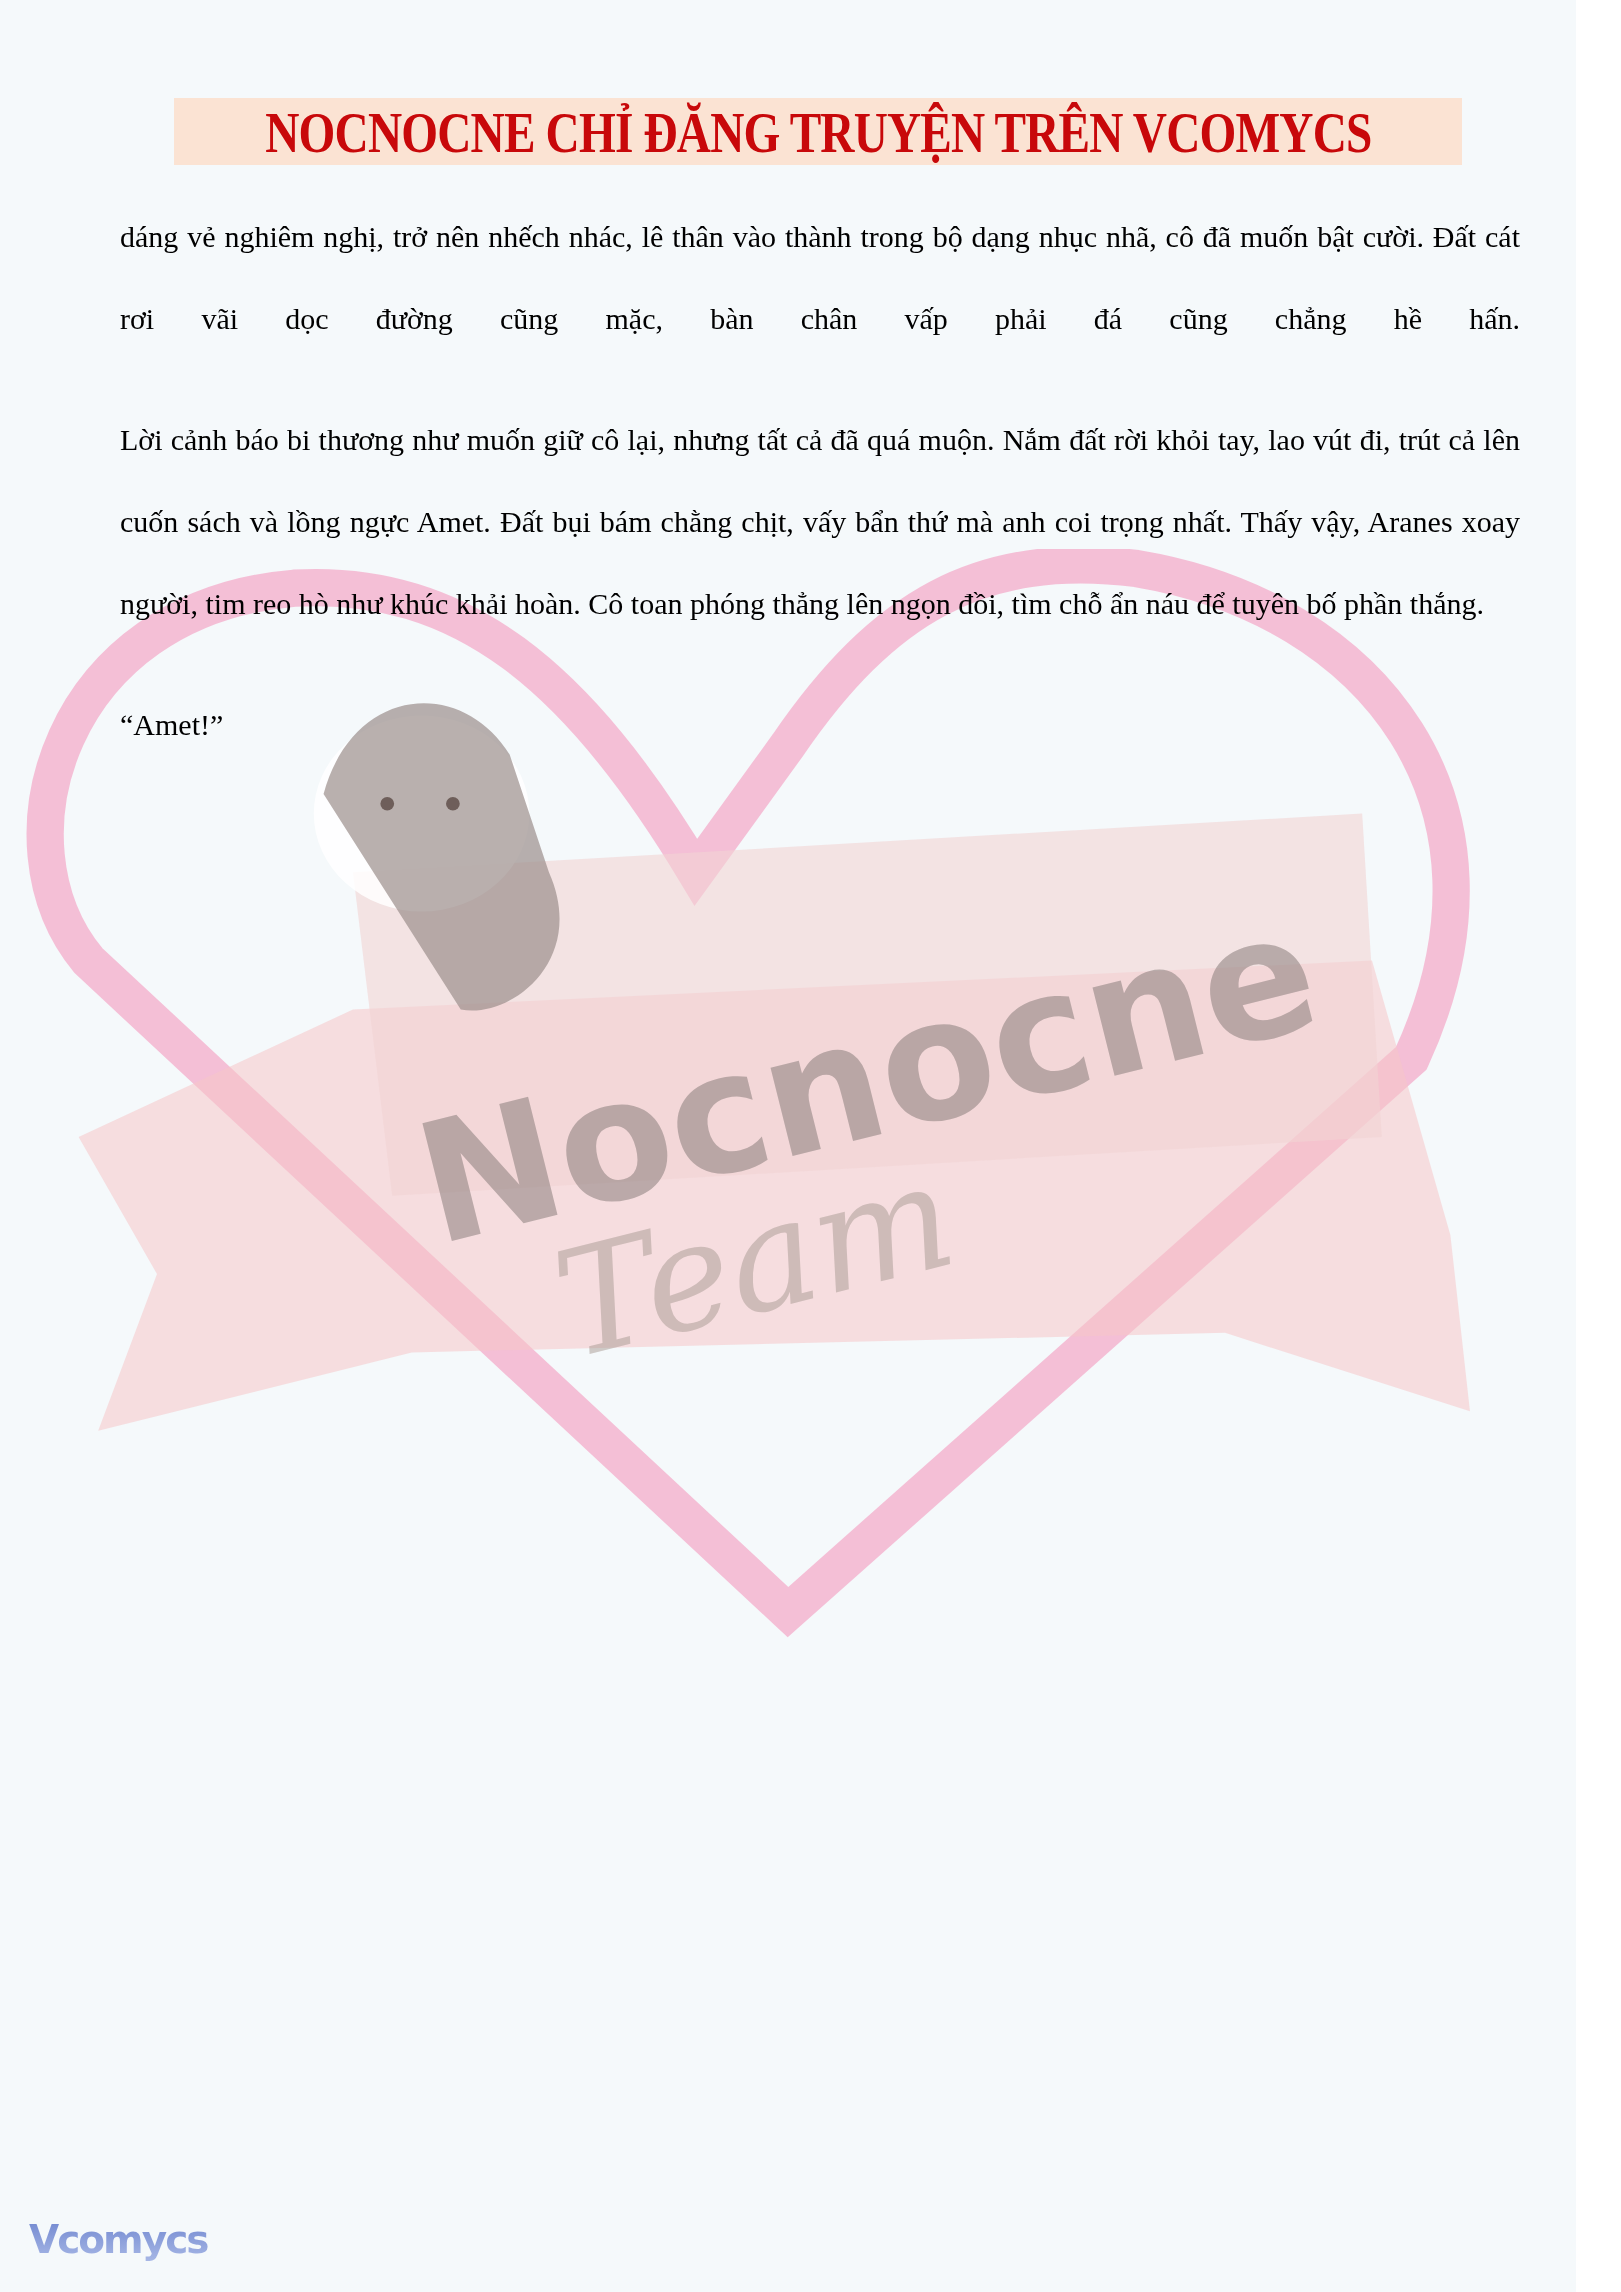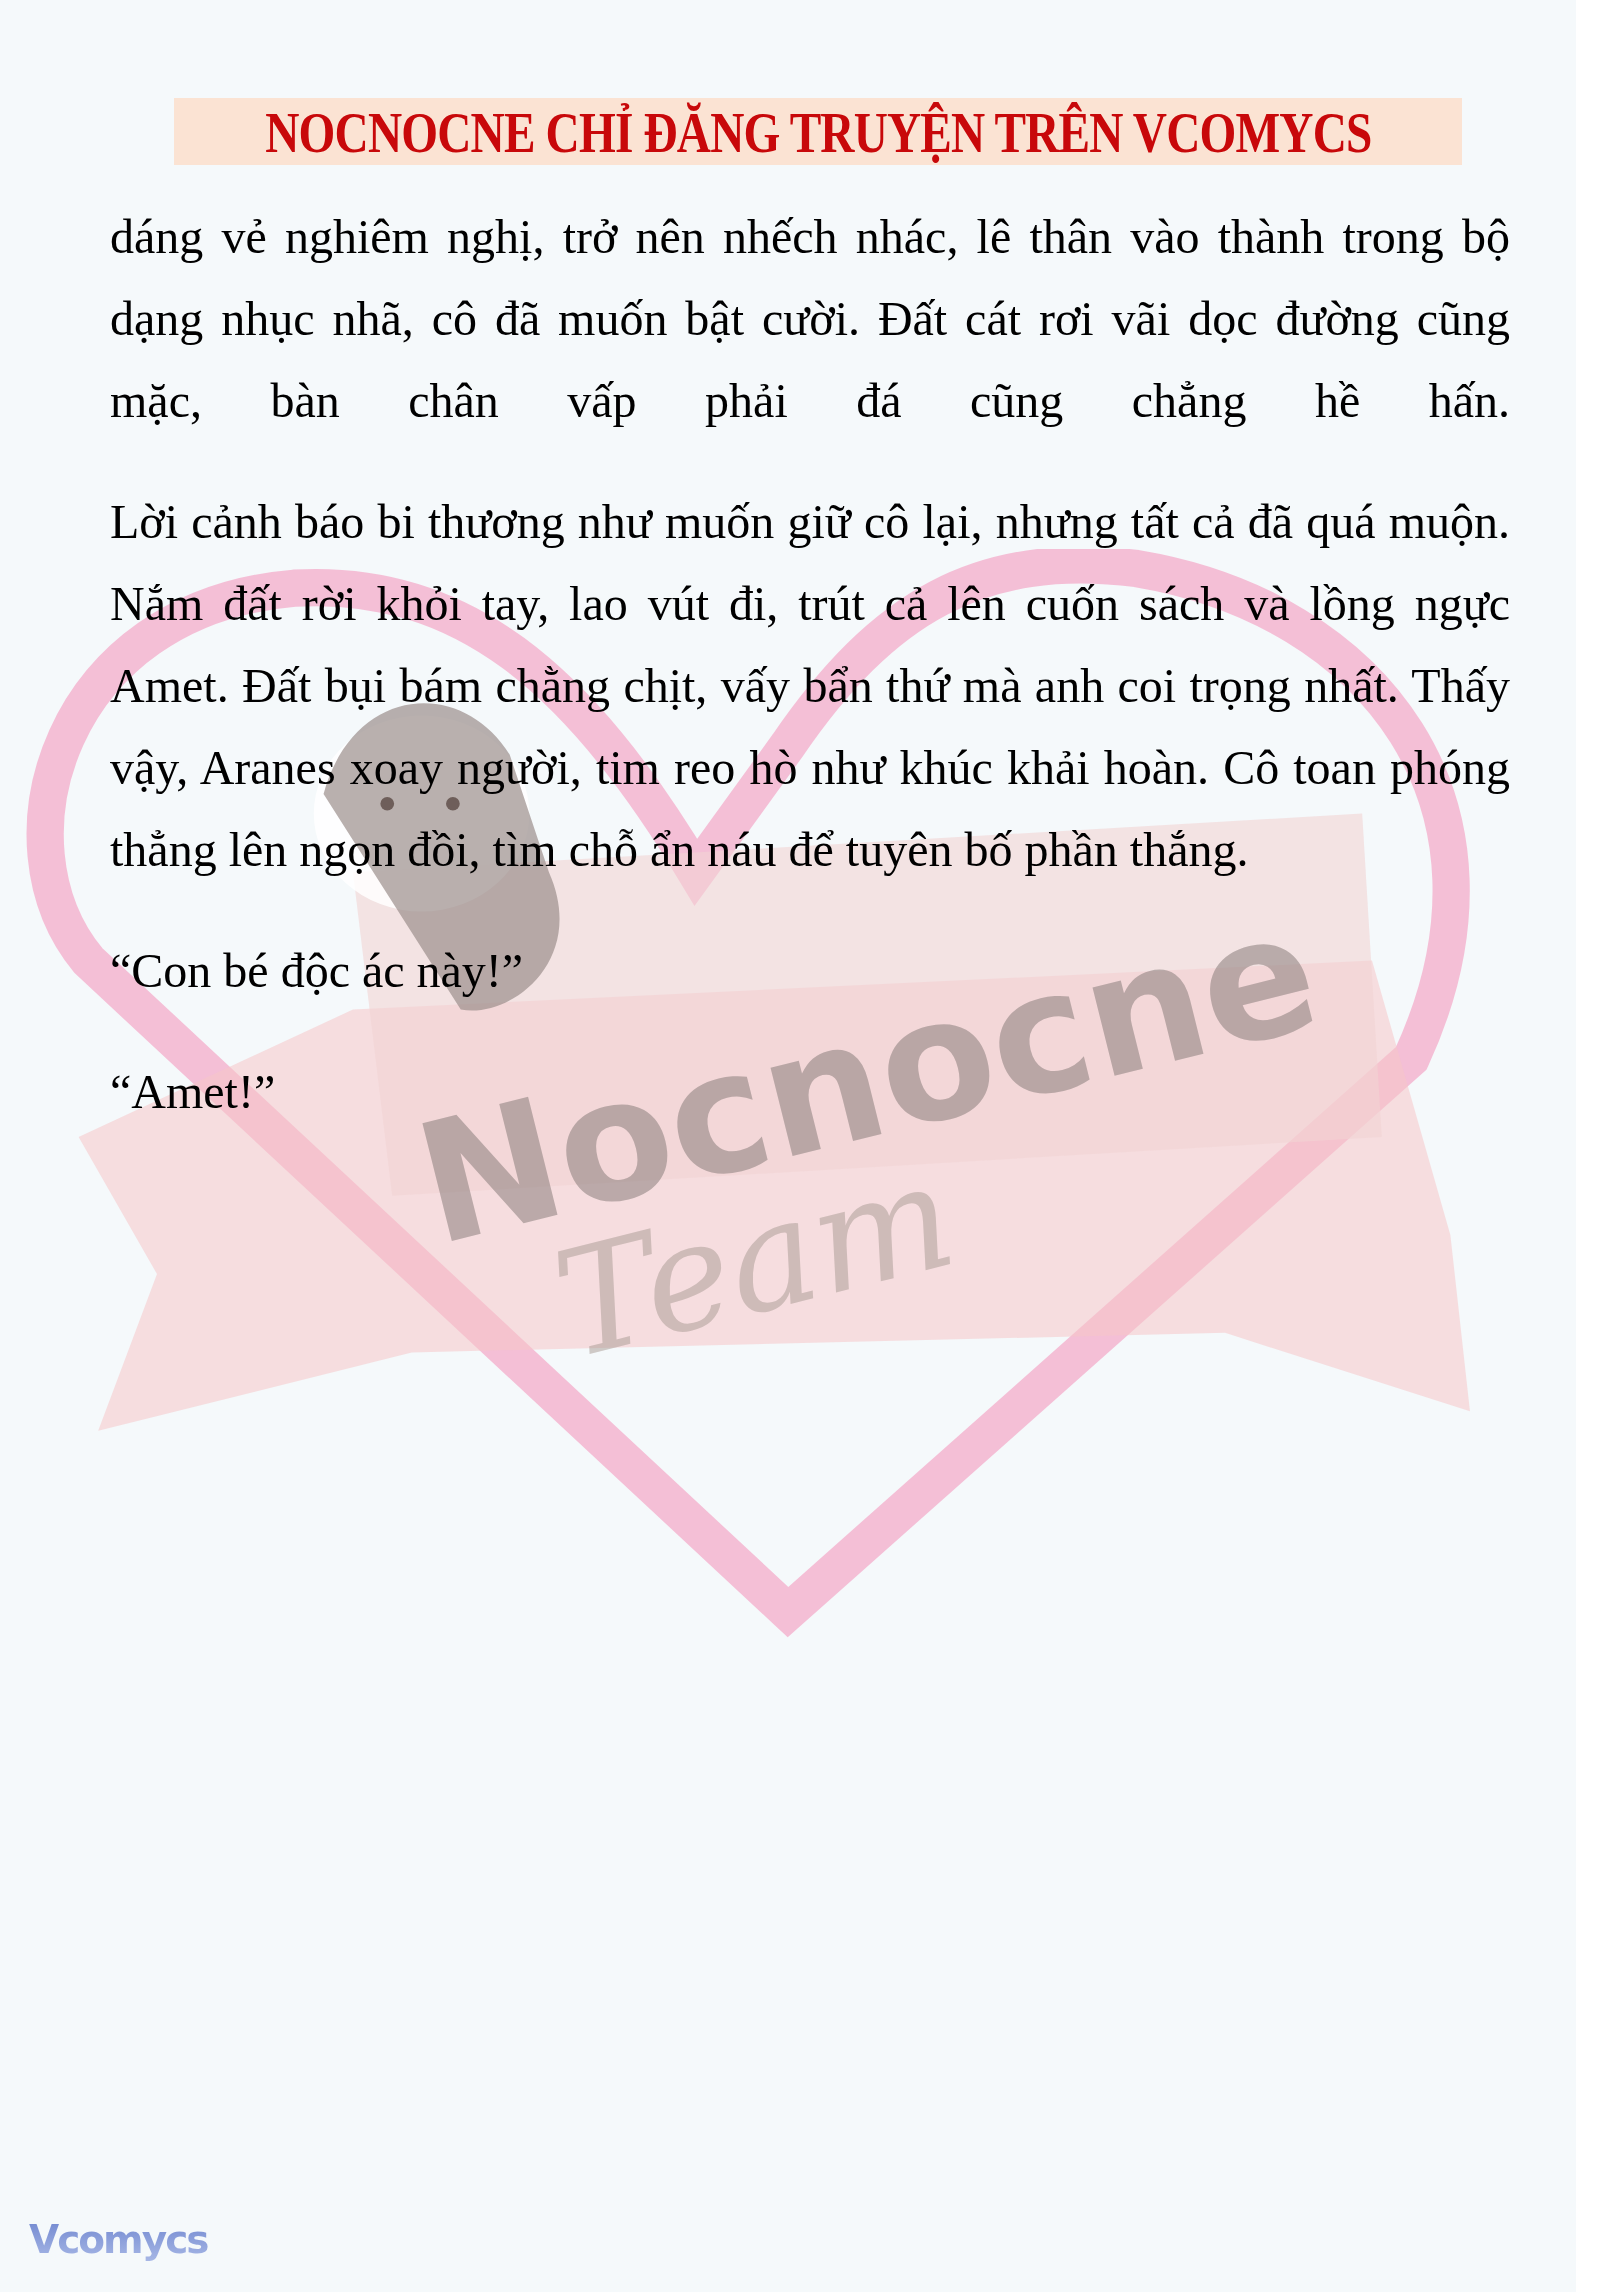--- a/index.html
+++ b/index.html
@@ -18,22 +18,22 @@
 
   .title-wrap {
     position: absolute; left: 174px; top: 98px; width: 1288px; height: 67px;
     background: #fbe3d3; display: flex; align-items: flex-end; justify-content: center;
   }
   .title {
     color: #c8080a; font-weight: bold; font-size: 57px; letter-spacing: -1px;
     white-space: nowrap; transform: scaleX(0.83); transform-origin: center;
   }
   .body-text {
-    position: absolute; left: 110px; top: 196px; width: 1400px;
-    color: #000; font-size: 48px; line-height: 82px;
+    position: absolute; left: 120px; top: 196px; width: 1400px;
+    color: #000; font-size: 30px; line-height: 82px;
   }
   .body-text p { margin: 0 0 39px 0; text-align: justify; text-align-last: left; }
   .body-text p.full { text-align-last: justify; }
   .body-text p.dlg { margin-bottom: 39px; }
   .logo {
     position: absolute; left: 29px; top: 2217px; width: 216px; height: 65px;
   }
   .logo-text {
     font-family: "DejaVu Sans", sans-serif; font-weight: bold;
     font-size: 39px; color: #7c90d2; letter-spacing: -2px;
@@ -64,21 +64,20 @@
     </svg>
   </div>
 
   <div class="title-wrap">
     <span class="title">NOCNOCNE CHỈ ĐĂNG TRUYỆN TRÊN VCOMYCS</span>
   </div>
 
   <div class="body-text">
     <p class="full">dáng vẻ nghiêm nghị, trở nên nhếch nhác, lê thân vào thành trong bộ dạng nhục nhã, cô đã muốn bật cười. Đất cát rơi vãi dọc đường cũng mặc, bàn chân vấp phải đá cũng chẳng hề hấn.</p>
     <p>Lời cảnh báo bi thương như muốn giữ cô lại, nhưng tất cả đã quá muộn. Nắm đất rời khỏi tay, lao vút đi, trút cả lên cuốn sách và lồng ngực Amet. Đất bụi bám chằng chịt, vấy bẩn thứ mà anh coi trọng nhất. Thấy vậy, Aranes xoay người, tim reo hò như khúc khải hoàn. Cô toan phóng thẳng lên ngọn đồi, tìm chỗ ẩn náu để tuyên bố phần thắng.</p>
-    <p class="dlg">“Con bé độc ác này!”</p>
     <p class="dlg">“Amet!”</p>
   </div>
 
   <div class="logo">
     <span class="logo-text">Vcomycs</span>
   </div>
 </div>
 
 
 </body></html>

